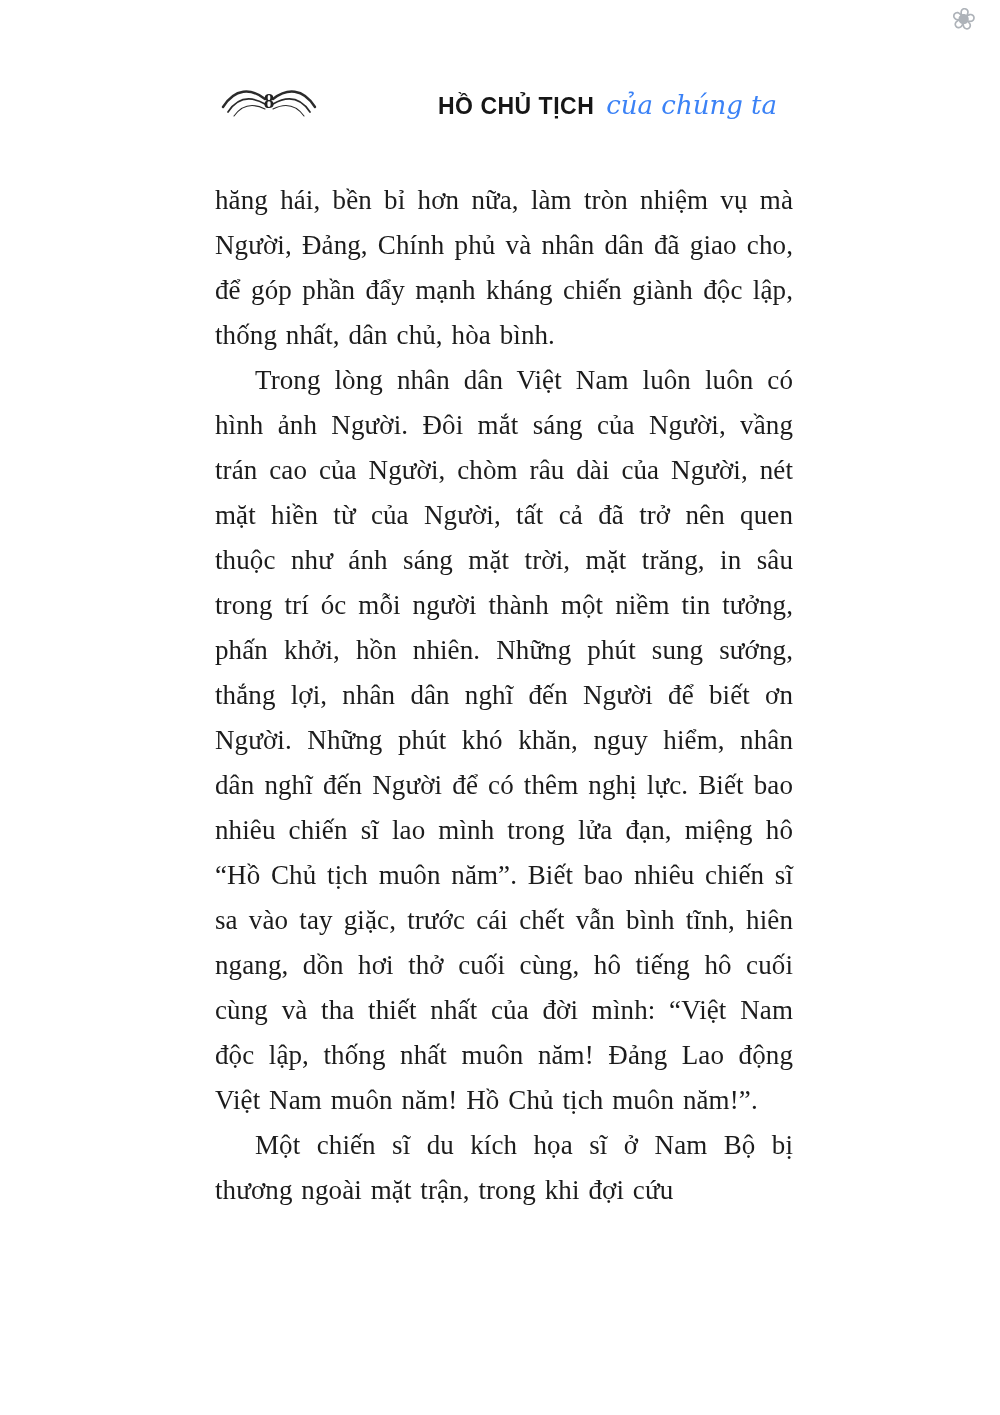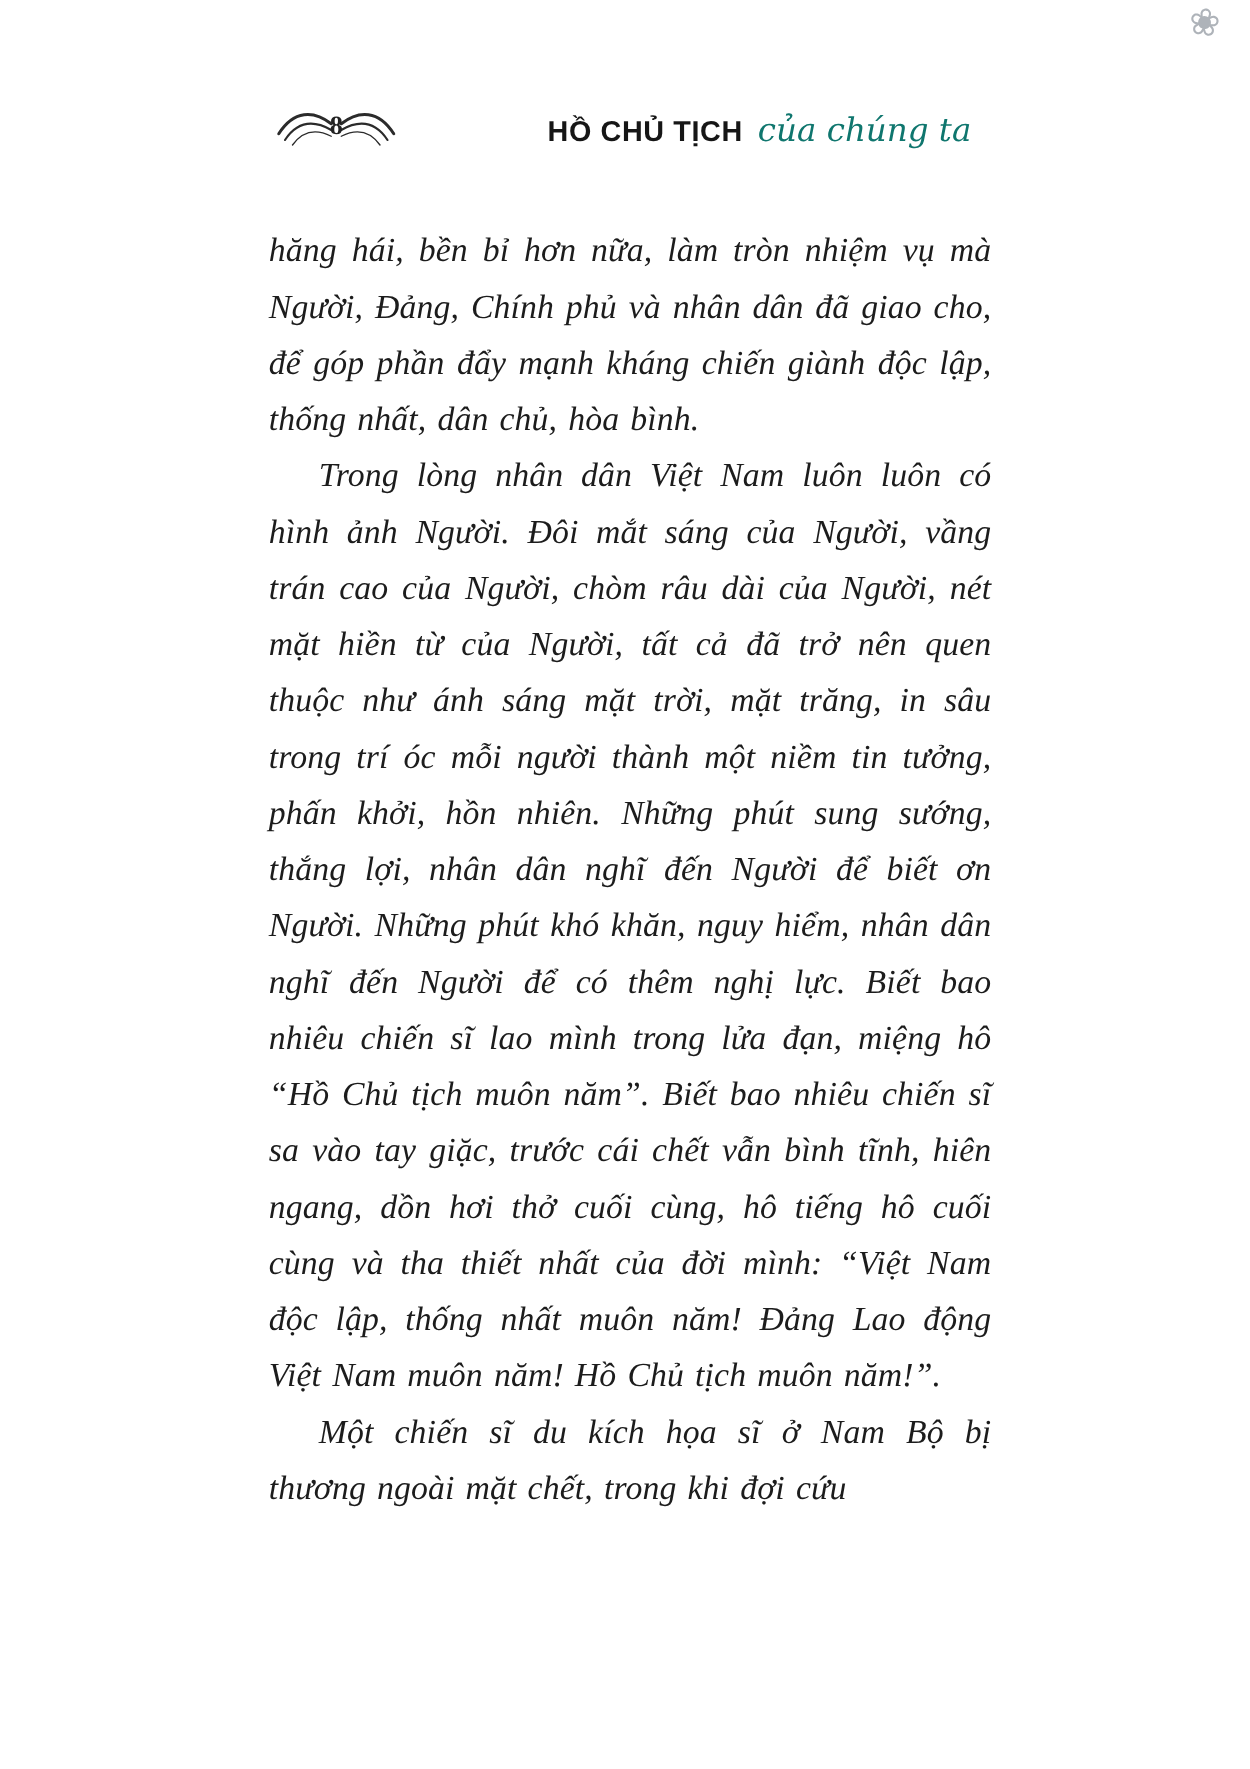--- a/index.html
+++ b/index.html
@@ -65,40 +65,39 @@
     font-weight: bold;
     font-size: 23px;
     letter-spacing: 0.5px;
     color: #161616;
     margin-left: 40px;
   }
   .header-sub {
     font-family: "DejaVu Serif", serif;
     font-style: italic;
     font-size: 26px;
-    color: #0f766e;
+    color: #3b82f6;
   }
 
   
   .body-text {
     position: absolute;
     left: 215px;
     top: 178px;
     width: 578px;
   }
   .para {
     margin: 0;
     font-size: 27px;
     line-height: 45px;
     text-align: justify;
     text-justify: inter-word;
     letter-spacing: 0.1px;
     word-spacing: 2px;
     color: #1c1c1c;
-    font-style: italic;
   }
   .para.indent {
     text-indent: 40px;
   }
 </style>
 </head>
 <body>
 
 <div class="page">
 
@@ -119,16 +118,16 @@
   </div>
 
   <div class="header-title-group">
     <span class="header-main">HỒ CHỦ TỊCH</span>
     <span class="header-sub">của chúng ta</span>
   </div>
 
   <main class="body-text">
     <p class="para">hăng hái, bền bỉ hơn nữa, làm tròn nhiệm vụ mà Người, Đảng, Chính phủ và nhân dân đã giao cho, để góp phần đẩy mạnh kháng chiến giành độc lập, thống nhất, dân chủ, hòa bình.</p>
     <p class="para indent">Trong lòng nhân dân Việt Nam luôn luôn có hình ảnh Người. Đôi mắt sáng của Người, vầng trán cao của Người, chòm râu dài của Người, nét mặt hiền từ của Người, tất cả đã trở nên quen thuộc như ánh sáng mặt trời, mặt trăng, in sâu trong trí óc mỗi người thành một niềm tin tưởng, phấn khởi, hồn nhiên. Những phút sung sướng, thắng lợi, nhân dân nghĩ đến Người để biết ơn Người. Những phút khó khăn, nguy hiểm, nhân dân nghĩ đến Người để có thêm nghị lực. Biết bao nhiêu chiến sĩ lao mình trong lửa đạn, miệng hô “Hồ Chủ tịch muôn năm”. Biết bao nhiêu chiến sĩ sa vào tay giặc, trước cái chết vẫn bình tĩnh, hiên ngang, dồn hơi thở cuối cùng, hô tiếng hô cuối cùng và tha thiết nhất của đời mình: “Việt Nam độc lập, thống nhất muôn năm! Đảng Lao động Việt Nam muôn năm! Hồ Chủ tịch muôn năm!”.</p>
-    <p class="para indent">Một chiến sĩ du kích họa sĩ ở Nam Bộ bị thương ngoài mặt chết, trong khi đợi cứu</p>
+    <p class="para indent">Một chiến sĩ du kích họa sĩ ở Nam Bộ bị thương ngoài mặt trận, trong khi đợi cứu</p>
   </main>
 
 </div>
 
 </body></html>

